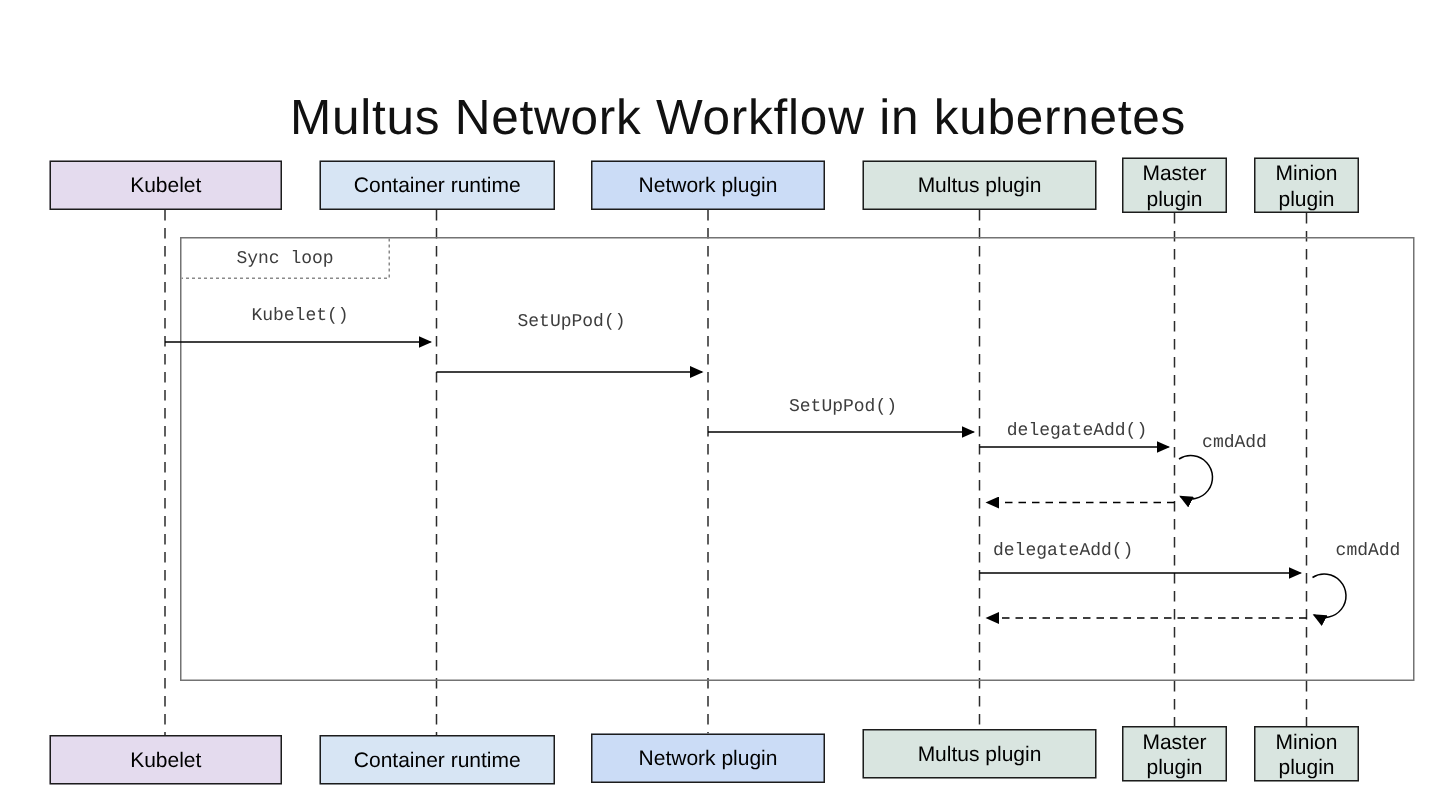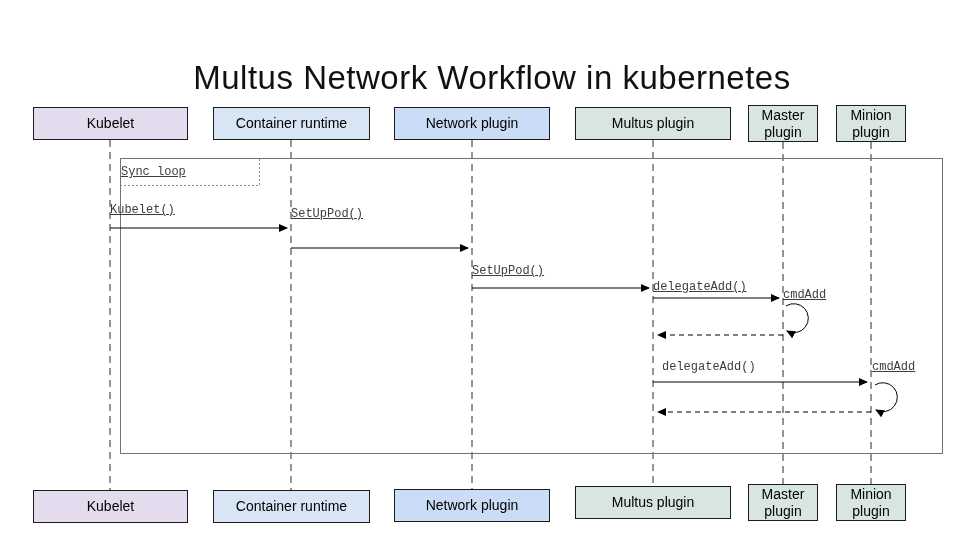--- a/index.html
+++ b/index.html
@@ -47,21 +47,21 @@
   }
   .msg {
     position: absolute;
     font-family: "Liberation Mono", "DejaVu Sans Mono", monospace;
     font-size: 12px;
     line-height: 13px;
     color: #3d3d3d;
     white-space: nowrap;
     z-index: 2;
   }
-  .msg.center { text-align: left; text-decoration: underline; }
+  .msg.center { text-align: center; }
   
   .kubelet-top        { left: 33px;  top: 107px; width: 155px; height: 33px; }
   .container-top      { left: 213px; top: 107px; width: 157px; height: 33px; }
   .network-top        { left: 394px; top: 107px; width: 156px; height: 33px; }
   .multus-top         { left: 575px; top: 107px; width: 156px; height: 33px; }
   .master-top         { left: 748px; top: 105px; width: 70px;  height: 37px; }
   .minion-top         { left: 836px; top: 105px; width: 70px;  height: 37px; }
   .kubelet-bottom     { left: 33px;  top: 490px; width: 155px; height: 33px; }
   .container-bottom   { left: 213px; top: 490px; width: 157px; height: 33px; }
   .network-bottom     { left: 394px; top: 489px; width: 156px; height: 33px; }

